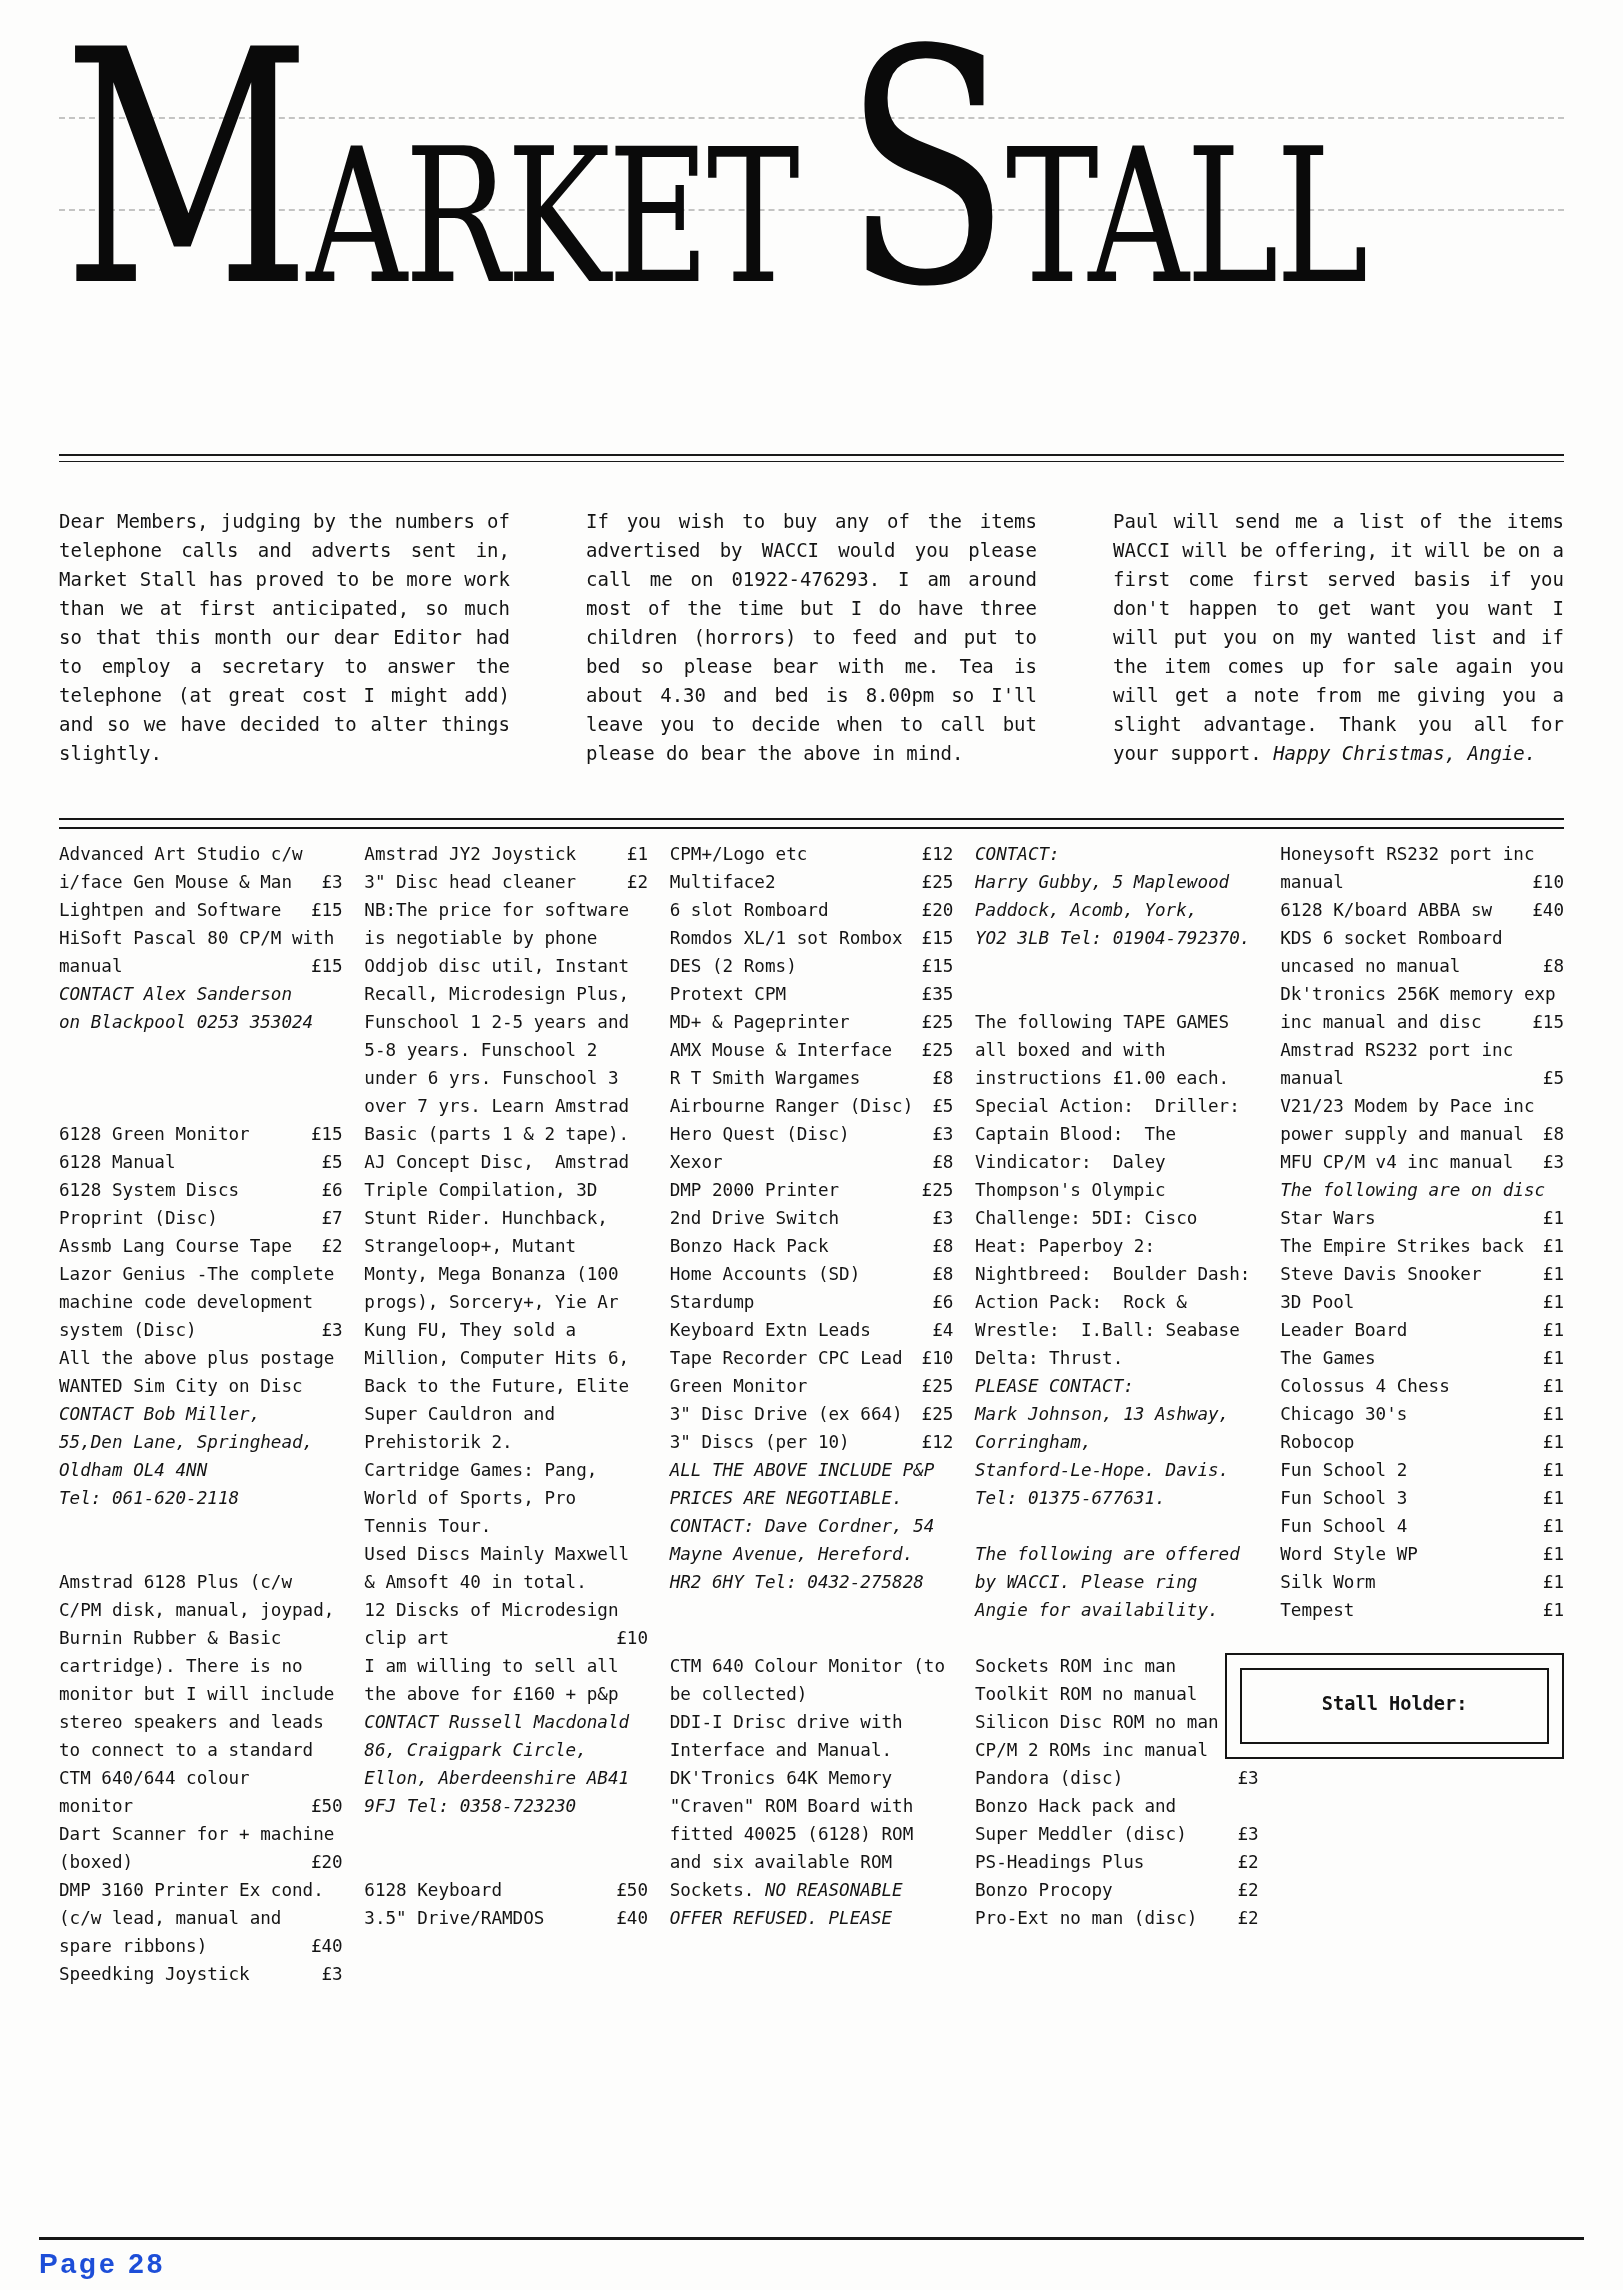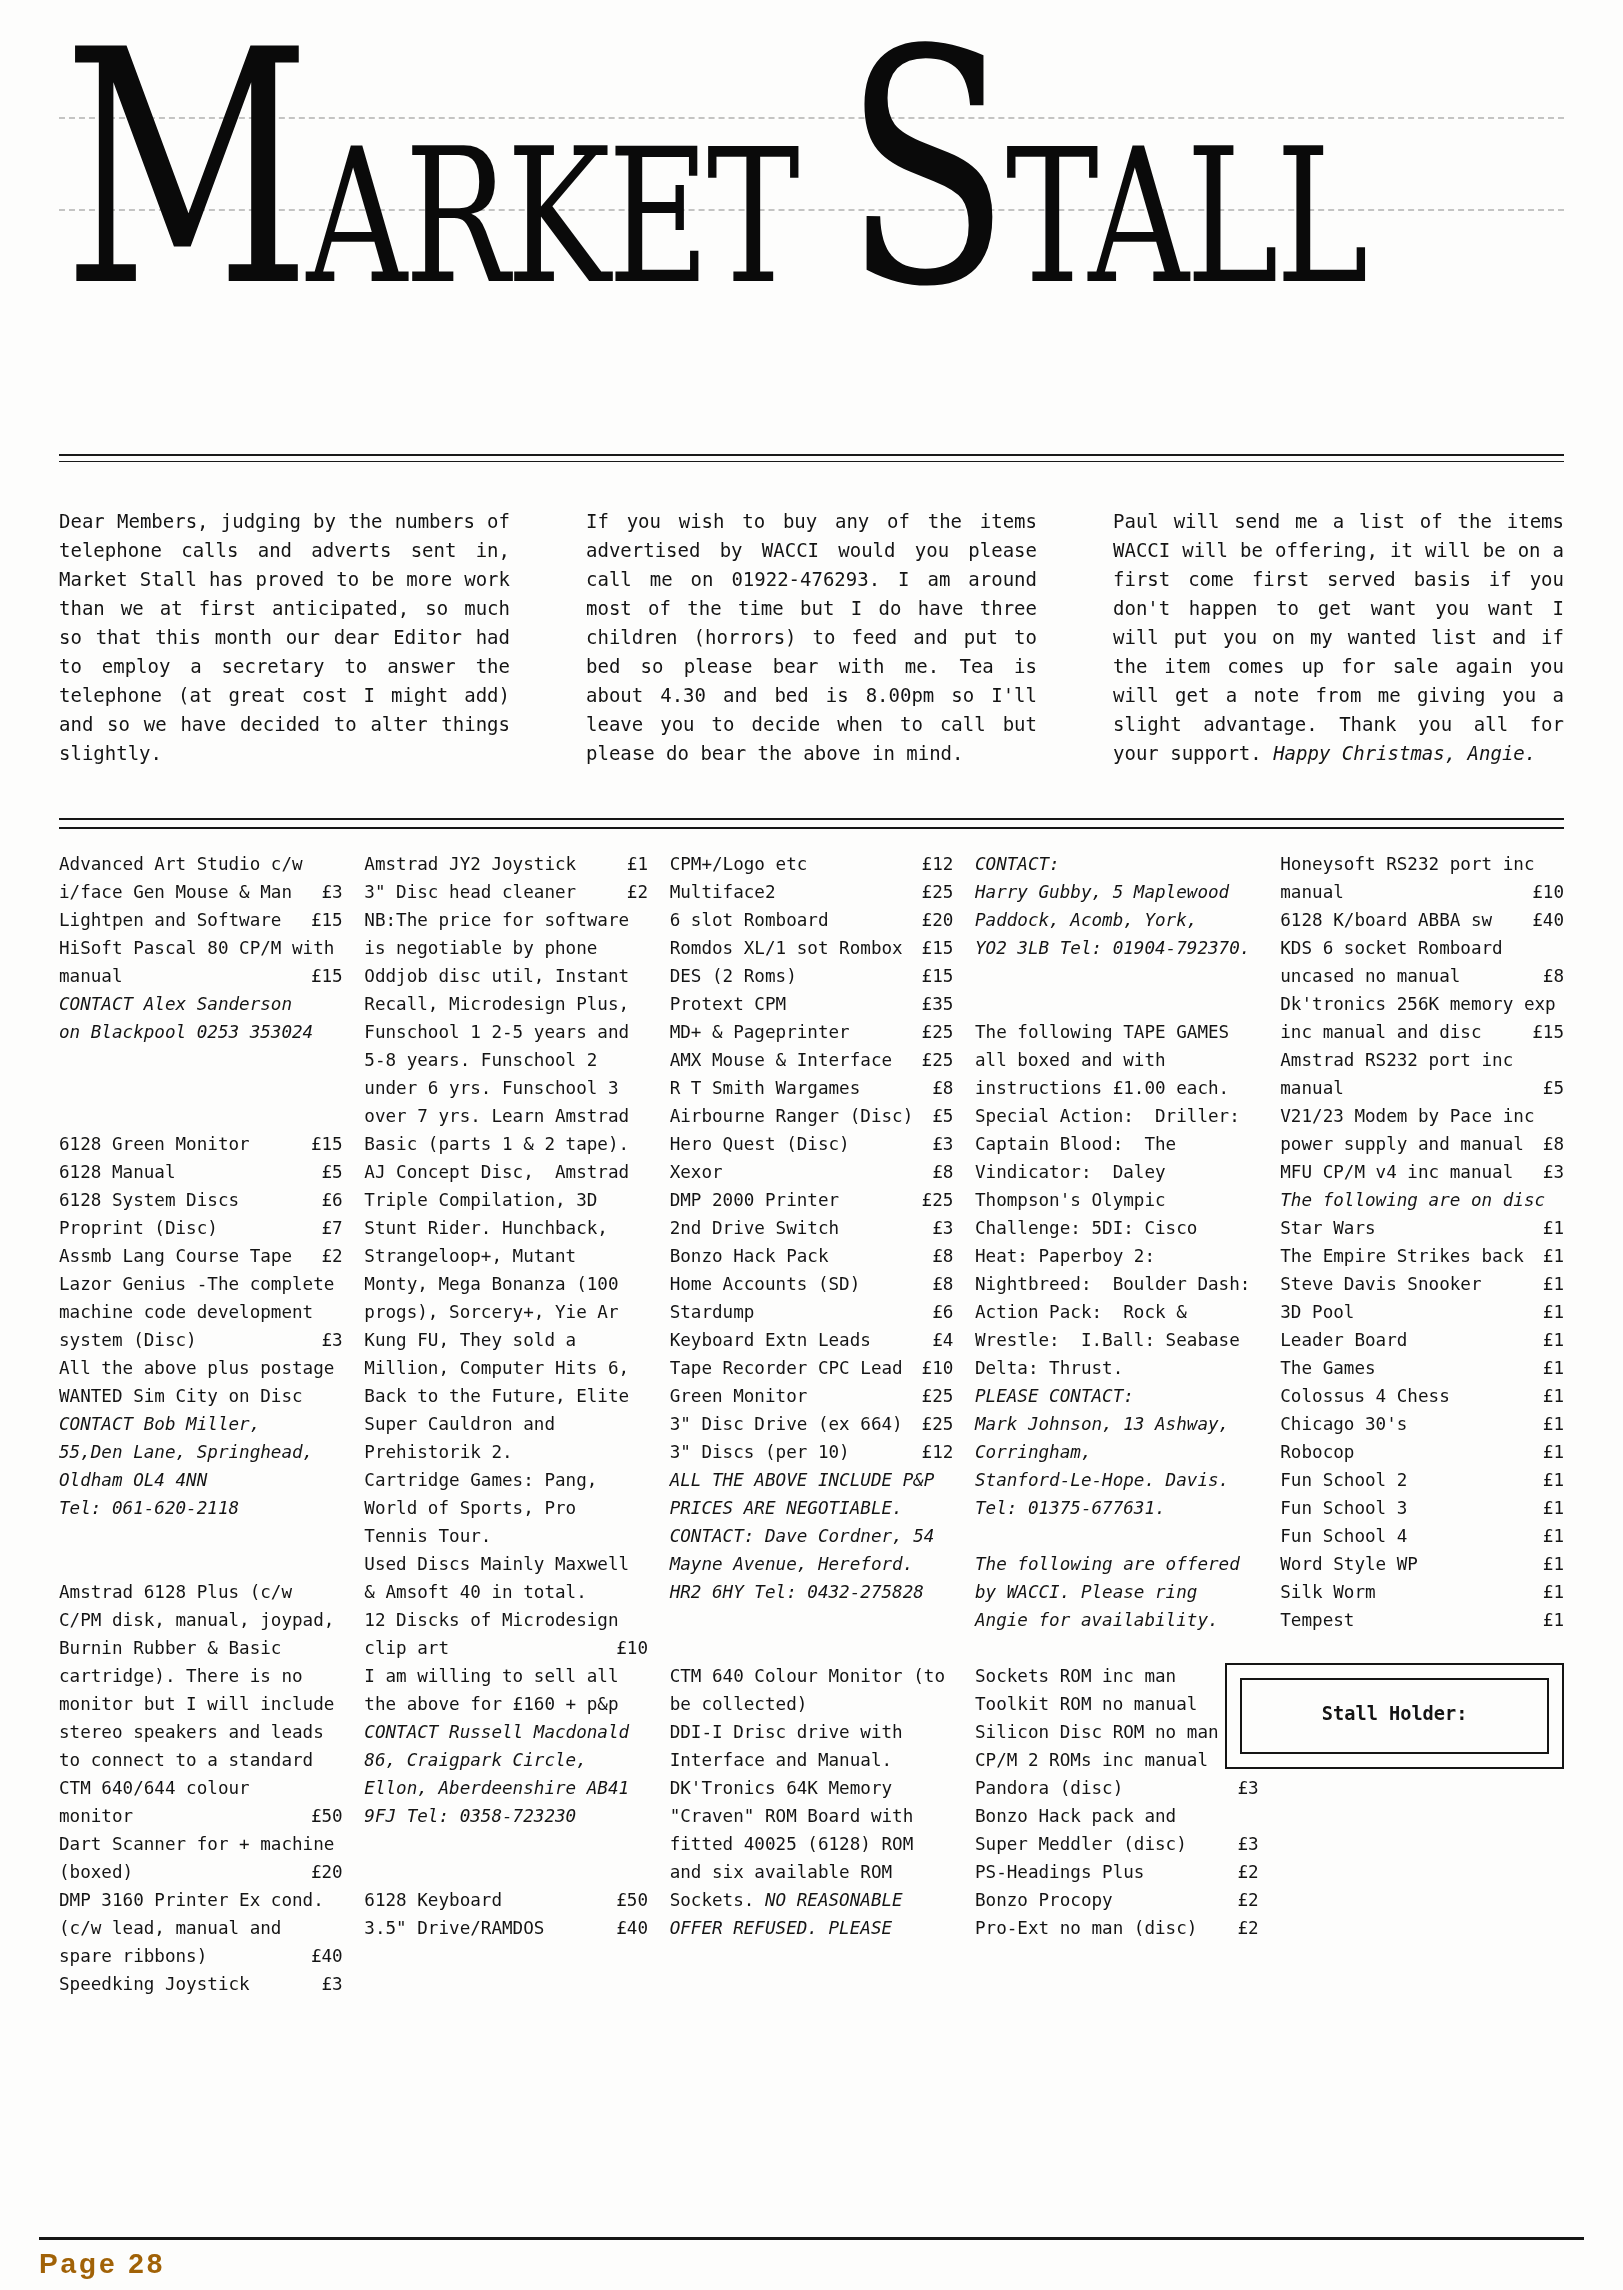--- a/index.html
+++ b/index.html
@@ -35,21 +35,21 @@
   
   .intro{
     margin-top:45px;
     display:grid;grid-template-columns:1fr 1fr 1fr;column-gap:76px;
     font-size:19px;line-height:29px;text-align:justify;
     min-height:272px;
   }
   .intro .ital{font-style:italic;}
   
   .listings{
-    margin-top:21px;
+    margin-top:11px;
     display:grid;grid-template-columns:repeat(5,1fr);column-gap:21.6px;
     font-size:17.6px;line-height:28px;
   }
   .line{display:flex;height:28px;align-items:baseline;overflow:visible;}
   .line .t{white-space:pre;}
   .line .price{margin-left:auto;padding-left:3.9px;white-space:pre;}
   .line.i{font-style:italic;}
   .line.gap{visibility:hidden;}
   .t.i{font-style:italic;}
   
@@ -63,21 +63,21 @@
   }
   .stall-heading{font-weight:bold;font-size:18.6px;line-height:29px;}
   .stall-lines{margin-top:27.4px;font-size:18.6px;}
   .stall-lines .line{justify-content:center;}
   
   .footer{position:absolute;left:39px;right:39px;top:2237px;}
   .footer-rule{border-top:3.9px solid #161616;height:0;}
   .page-number{
     margin-top:7.8px;
     font-family:"Liberation Sans",sans-serif;font-weight:bold;
-    font-size:28px;letter-spacing:2.9px;color:#a16207;
+    font-size:28px;letter-spacing:2.9px;color:#1d4ed8;
   }
 </style>
 </head>
 <body>
 
 <div class="page">
 
   <div class="title-wrap">
     <div class="scanline a"></div>
     <div class="scanline b"></div>

